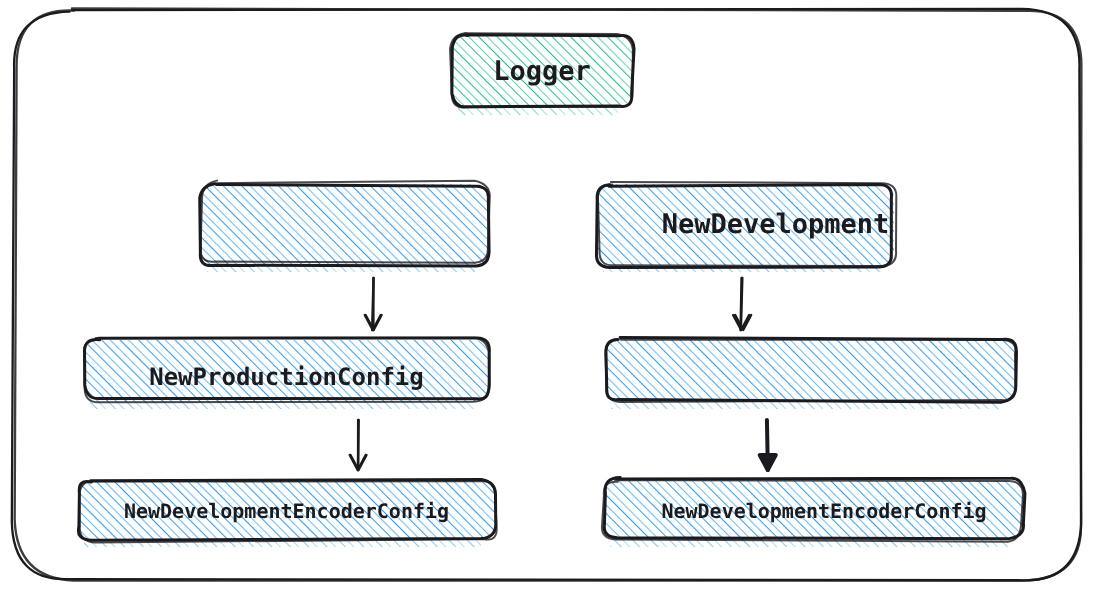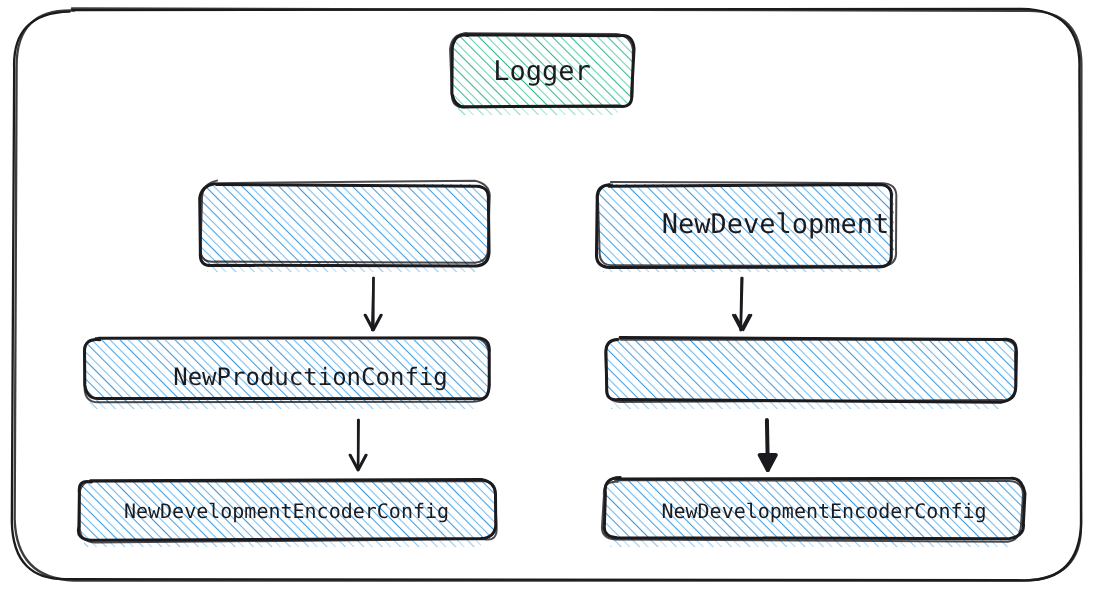--- a/index.html
+++ b/index.html
@@ -25,21 +25,21 @@
     width: 1097px;
     height: 601px;
   }
   .node-label {
     position: absolute;
     display: flex;
     align-items: center;
     justify-content: center;
     color: #1b1b1f;
     font-family: "DejaVu Sans Mono", "Liberation Mono", monospace;
-    font-weight: 400;
+    font-weight: 700;
     white-space: nowrap;
     letter-spacing: 0px;
     pointer-events: none;
     text-rendering: geometricPrecision;
   }
 </style>
 </head>
 <body>
 
 <div id="canvas">
@@ -125,17 +125,17 @@
         <path d="M 358.67 420 L 357.98 470" fill="none" stroke="#1b1b1f" stroke-width="2.4" stroke-linecap="round"></path>
         <path d="M 349.70 455 L 357.70 470 L 365.70 455" fill="none" stroke="#1b1b1f" stroke-width="2.4" stroke-linecap="round" stroke-linejoin="round"></path>
         <path d="M 766.92 420 L 767.87 470" fill="none" stroke="#1b1b1f" stroke-width="4" stroke-linecap="round"></path>
         <path d="M 759.74 455 L 767.74 470 L 775.74 455" fill="none" stroke="#1b1b1f" stroke-width="4" stroke-linecap="round" stroke-linejoin="round"></path>
         <path d="M 761 454 L 768 470 L 775 454 Z" fill="#1b1b1f" stroke="#1b1b1f" stroke-width="2" stroke-linejoin="round"></path>
       </g>
   </svg>
 
   <div class="node-label" style="left: 452px; top: 35px; width: 180px; height: 73px; font-size: 27px;">Logger</div>
   <div class="node-label" style="left: 597px; top: 184px; width: 357px; height: 81px; font-size: 27px;">NewDevelopment</div>
-  <div class="node-label" style="left: 84px; top: 340px; width: 405px; height: 74px; font-size: 24px; margin-left: 24px;">NewProductionConfig</div>
+  <div class="node-label" style="left: 84px; top: 340px; width: 405px; height: 74px; font-size: 24px;">NewProductionConfig</div>
   <div class="node-label" style="left: 78px; top: 481px; width: 417px; height: 59px; font-size: 20px;">NewDevelopmentEncoderConfig</div>
   <div class="node-label" style="left: 604px; top: 481px; width: 440px; height: 59px; font-size: 20px;">NewDevelopmentEncoderConfig</div>
 
 </div>
 
 </body></html>

